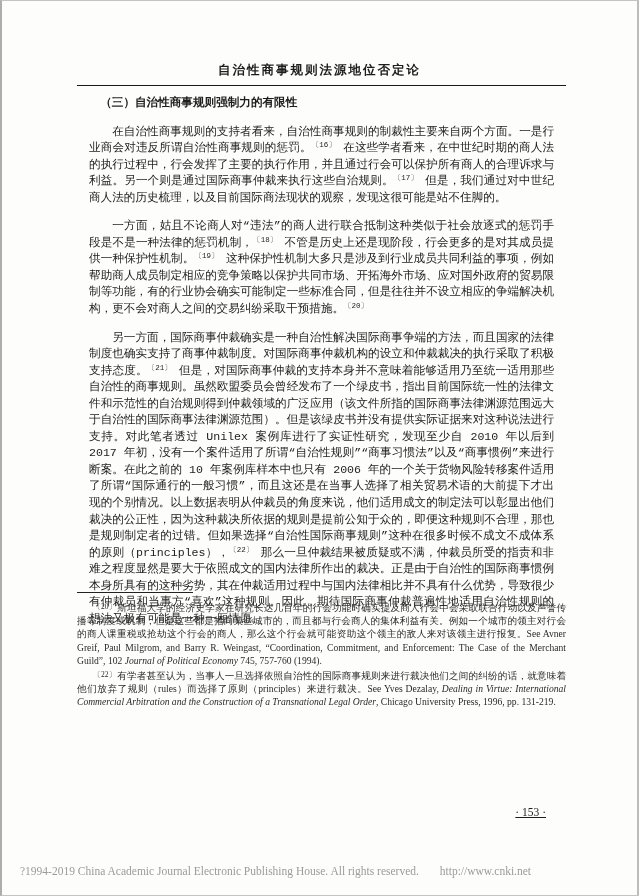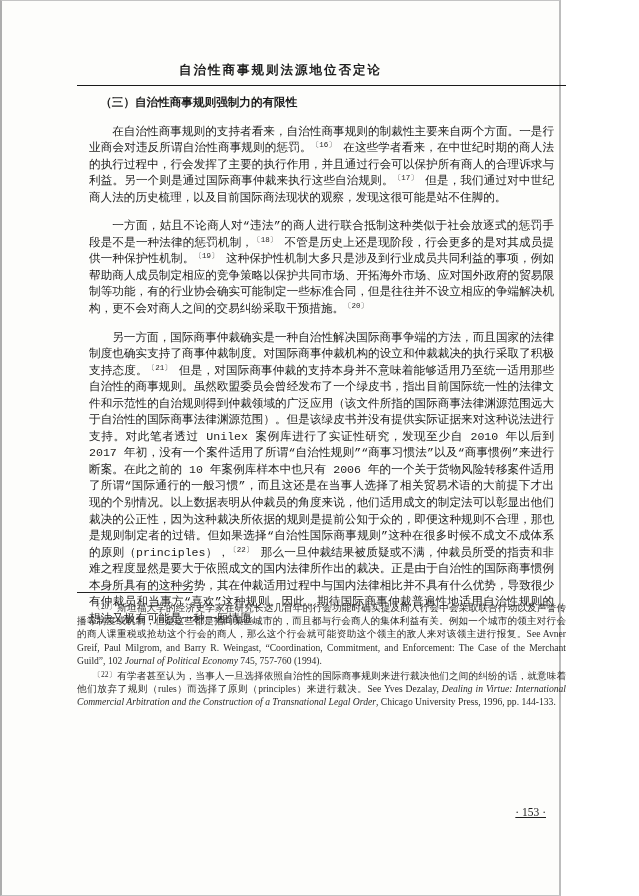--- a/index.html
+++ b/index.html
@@ -5,21 +5,21 @@
   html, body {
     margin: 0;
     width: 639px;
     height: 896px;
     overflow: hidden;
     background: #ffffff;
     font-family: "Liberation Serif", "DejaVu Serif", serif;
   }
   .page {
     position: relative;
-    width: 561px;
+    width: 639px;
     height: 896px;
     box-sizing: border-box;
     background: var(--page_bg, #fdfdfb);
     border: 1px solid #c4c4c4;
     border-left: 2px solid #adadad;
     border-right: 2px solid #bdbdbd;
   }
   .running-title {
     position: absolute;
     top: 61px; left: 0; right: 0;
@@ -113,20 +113,24 @@
         <p class="para"><span>在自治性商事规则的支持者看来，自治性商事规则的制裁性主要来自两个方面。一是行业商会对违反所谓自治性商事规则的惩罚。</span><sup class="fnref">〔16〕</sup><span> 在这些学者看来，在中世纪时期的商人法的执行过程中，行会发挥了主要的执行作用，并且通过行会可以保护所有商人的合理诉求与利益。另一个则是通过国际商事仲裁来执行这些自治规则。</span><sup class="fnref">〔17〕</sup><span> 但是，我们通过对中世纪商人法的历史梳理，以及目前国际商法现状的观察，发现这很可能是站不住脚的。</span></p>
         <p class="para"><span>一方面，姑且不论商人对“违法”的商人进行联合抵制这种类似于社会放逐式的惩罚手段是不是一种法律的惩罚机制，</span><sup class="fnref">〔18〕</sup><span> 不管是历史上还是现阶段，行会更多的是对其成员提供一种保护性机制。</span><sup class="fnref">〔19〕</sup><span> 这种保护性机制大多只是涉及到行业成员共同利益的事项，例如帮助商人成员制定相应的竞争策略以保护共同市场、开拓海外市场、应对国外政府的贸易限制等功能，有的行业协会确实可能制定一些标准合同，但是往往并不设立相应的争端解决机构，更不会对商人之间的交易纠纷采取干预措施。</span><sup class="fnref">〔20〕</sup></p>
         <p class="para"><span>另一方面，国际商事仲裁确实是一种自治性解决国际商事争端的方法，而且国家的法律制度也确实支持了商事仲裁制度。对国际商事仲裁机构的设立和仲裁裁决的执行采取了积极支持态度。</span><sup class="fnref">〔21〕</sup><span> 但是，对国际商事仲裁的支持本身并不意味着能够适用乃至统一适用那些自治性的商事规则。虽然欧盟委员会曾经发布了一个绿皮书，指出目前国际统一性的法律文件和示范性的自治规则得到仲裁领域的广泛应用（该文件所指的国际商事法律渊源范围远大于自治性的国际商事法律渊源范围）。但是该绿皮书并没有提供实际证据来对这种说法进行支持。对此笔者透过 Unilex 案例库进行了实证性研究，发现至少自 2010 年以后到 2017 年初，没有一个案件适用了所谓“自治性规则”“商事习惯法”以及“商事惯例”来进行断案。在此之前的 10 年案例库样本中也只有 2006 年的一个关于货物风险转移案件适用了所谓“国际通行的一般习惯”，而且这还是在当事人选择了相关贸易术语的大前提下才出现的个别情况。以上数据表明从仲裁员的角度来说，他们适用成文的制定法可以彰显出他们裁决的公正性，因为这种裁决所依据的规则是提前公知于众的，即便这种规则不合理，那也是规则制定者的过错。但如果选择“自治性国际商事规则”这种在很多时候不成文不成体系的原则（principles），</span><sup class="fnref">〔22〕</sup><span> 那么一旦仲裁结果被质疑或不满，仲裁员所受的指责和非难之程度显然是要大于依照成文的国内法律所作出的裁决。正是由于自治性的国际商事惯例本身所具有的这种劣势，其在仲裁适用过程中与国内法律相比并不具有什么优势，导致很少有仲裁员和当事方“喜欢”这种规则。因此，期待国际商事仲裁普遍性地适用自治性规则的想法又极有可能是一种一厢情愿。</span></p>
       </div>
   </div>
 
   <div class="footnotes">
     <div class="fnsep"></div>
     <div id="fnlist">
         <p class="footnote"><span class="fnmark">〔20〕</span><span>斯坦福大学的经济史学家在研究长达几百年的行会功能时确实提及商人行会中会采取联合行动以及声誉传播等制度或机制，但是这些都是指向某些城市的，而且都与行会商人的集体利益有关。例如一个城市的领主对行会的商人课重税或抢劫这个行会的商人，那么这个行会就可能资助这个领主的敌人来对该领主进行报复。See Avner Greif, Paul Milgrom, and Barry R. Weingast, “Coordination, Commitment, and Enforcement: The Case of the Merchant Guild”, 102 </span><i>Journal of Political Economy</i><span> 745, 757-760 (1994).</span></p>
-        <p class="footnote"><span class="fnmark">〔22〕</span><span>有学者甚至认为，当事人一旦选择依照自治性的国际商事规则来进行裁决他们之间的纠纷的话，就意味着他们放弃了规则（rules）而选择了原则（principles）来进行裁决。See Yves Dezalay, </span><i>Dealing in Virtue: International Commercial Arbitration and the Construction of a Transnational Legal Order</i><span>, Chicago University Press, 1996, pp. 144-133.</span></p>
+        <p class="footnote"><span class="fnmark">〔22〕</span><span>有学者甚至认为，当事人一旦选择依照自治性的国际商事规则来进行裁决他们之间的纠纷的话，就意味着他们放弃了规则（rules）而选择了原则（principles）来进行裁决。See Yves Dezalay, </span><i>Dealing in Virtue: International Commercial Arbitration and the Construction of a Transnational Legal Order</i><span>, Chicago University Press, 1996, pp. 131-219.</span></p>
       </div>
   </div>
 
   <div class="page-num">· 153 ·</div>
 
+  <div class="cnki-footer">
+    <span>?1994-2019 China Academic Journal Electronic Publishing House. All rights reserved.</span>
+    <span class="url">http://www.cnki.net</span>
+  </div>
 
 </div>
 
 </body></html>

